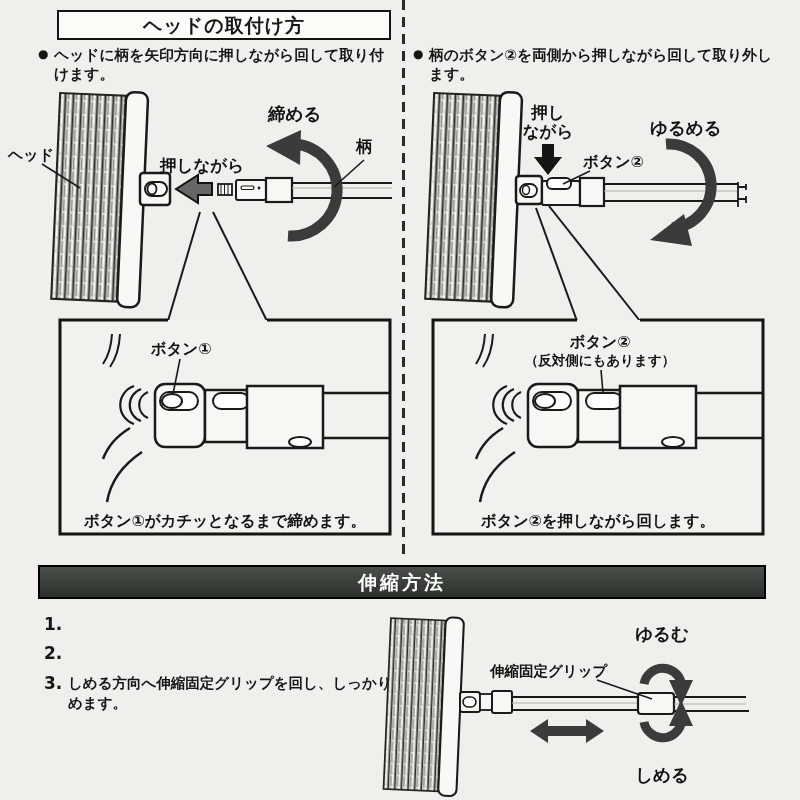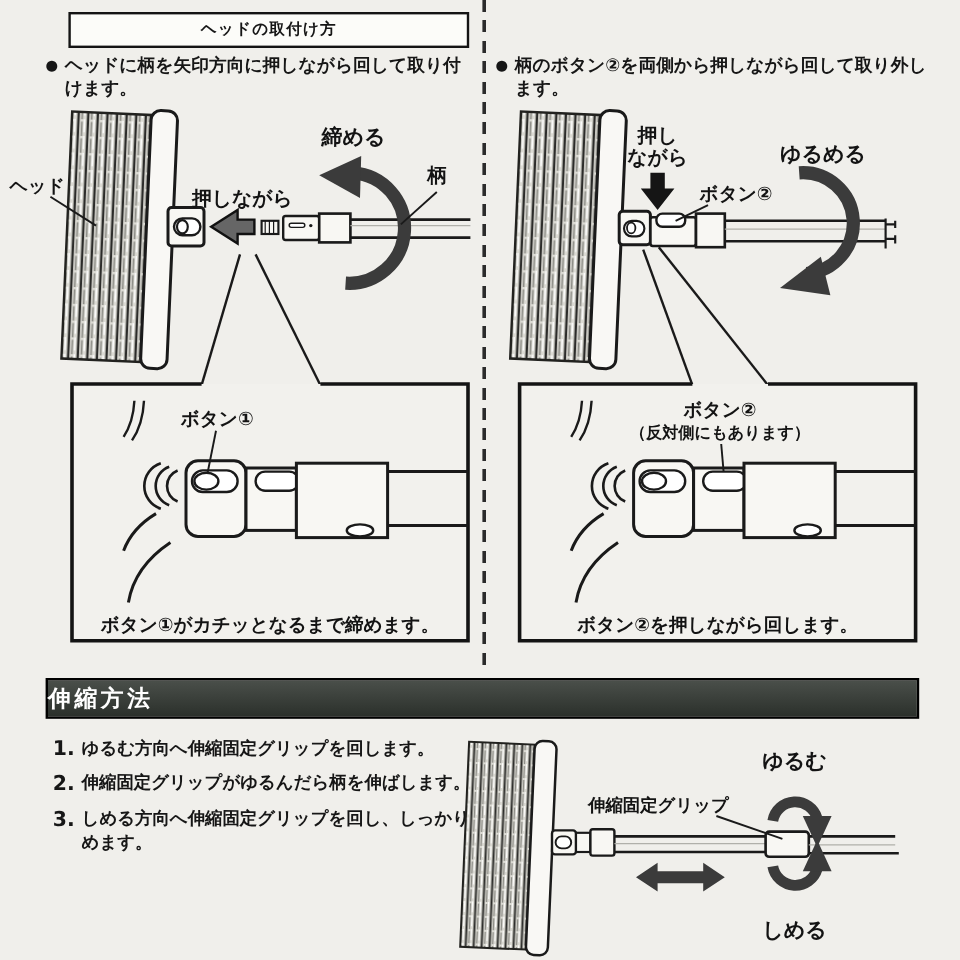--- a/index.html
+++ b/index.html
@@ -1,25 +1,25 @@
 <!DOCTYPE html>
 <html><head>
 <meta charset="utf-8">
 <style>
   html,body{margin:0;padding:0;}
   .page{position:relative;width:800px;height:800px;background:#f0efeb;overflow:hidden;
         font-family:"DejaVu Sans",sans-serif;color:#161616;}
   .titlebox{position:absolute;height:26px;border:2px solid #141414;background:#fcfcf9;
-            text-align:center;line-height:26px;font-size:13px;font-weight:700;letter-spacing:1px;}
+            text-align:center;line-height:26px;font-size:19px;font-weight:700;letter-spacing:1px;}
   .instr{position:absolute;display:flex;font-size:14.8px;font-weight:700;line-height:1.3;word-break:break-all;}
   .instr .bullet{flex:0 0 16px;font-size:12px;line-height:1.55;}
   .divider{position:absolute;left:402px;top:0;width:3px;height:556px;
            background:repeating-linear-gradient(to bottom,#2b2b2b 0 10px,rgba(0,0,0,0) 10px 17px);}
   .secheader{position:absolute;left:38px;top:565px;width:724px;height:30px;border:2px solid #000;
-             background:linear-gradient(#4a4f4a,#2b302b);color:#fff;
+             background:linear-gradient(#4a4f4a,#2b302b);color:#fff;text-align:center;
              line-height:30px;font-size:19px;font-weight:700;letter-spacing:3px;}
   .steps{position:absolute;left:44px;top:614px;width:372px;}
   .step{display:flex;margin-bottom:9px;}
   .step .num{flex:0 0 24px;font-size:17px;font-weight:700;line-height:1.2;}
   .step .txt{font-size:14.5px;font-weight:700;line-height:1.38;word-break:break-all;}
   svg{position:absolute;overflow:visible;}
   .t{font-family:"DejaVu Sans",sans-serif;font-weight:700;fill:#131313;}
   .ln{stroke:#1a1a1a;fill:none;}
   .part{fill:#f8f7f3;stroke:#1a1a1a;}
   .hole{fill:#ffffff;stroke:#1a1a1a;}
@@ -160,25 +160,23 @@
     <text class="t" x="198" y="438" font-size="15.5" text-anchor="middle">ボタン②を押しながら回します。</text>
   </svg>
 
   <div class="divider"></div>
 
   <div class="secheader">伸縮方法</div>
 
   <div class="steps">
     <div class="step">
       <span class="num">1.</span>
-      <span class="txt">ゆるむ方向へ伸縮固定グリップを回します。</span>
     </div>
     <div class="step">
       <span class="num">2.</span>
-      <span class="txt">伸縮固定グリップがゆるんだら柄を伸ばします。</span>
     </div>
     <div class="step">
       <span class="num">3.</span>
       <span class="txt">しめる方向へ伸縮固定グリップを回し、しっかり締めます。</span>
     </div>
   </div>
 
   <svg style="left:390px;top:600px" width="410" height="200" viewBox="0 0 410 200">
     <g>
       <use href="#broom" transform="translate(-49,14) scale(0.83)"></use>

